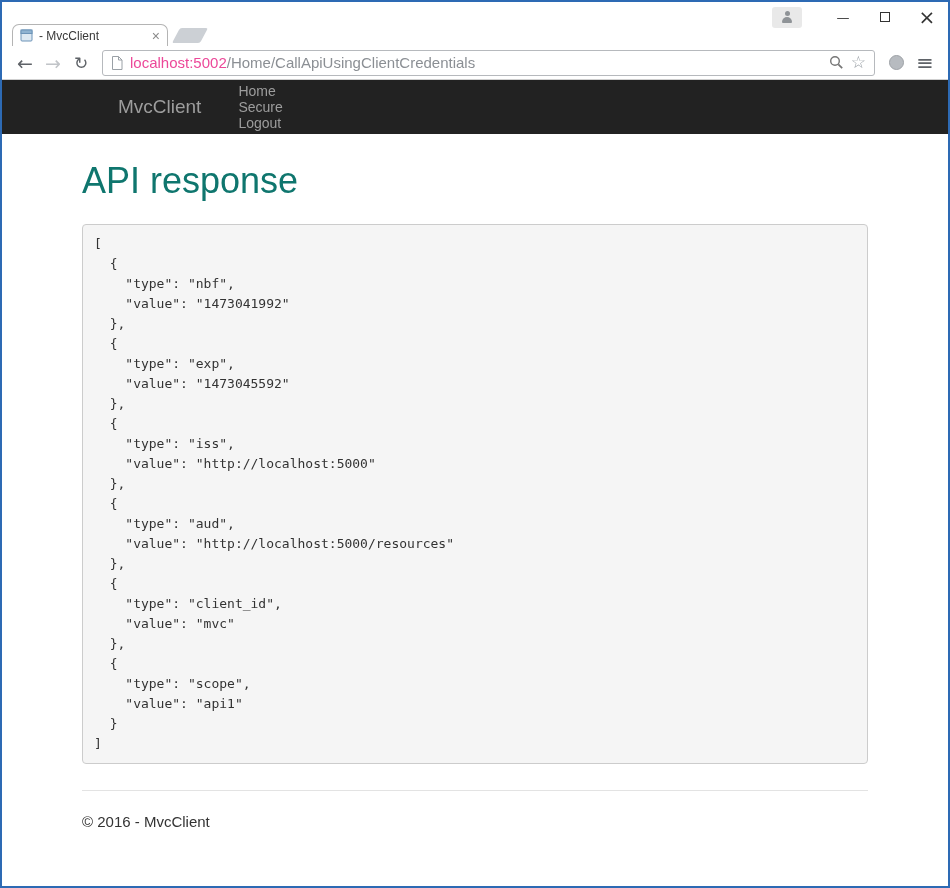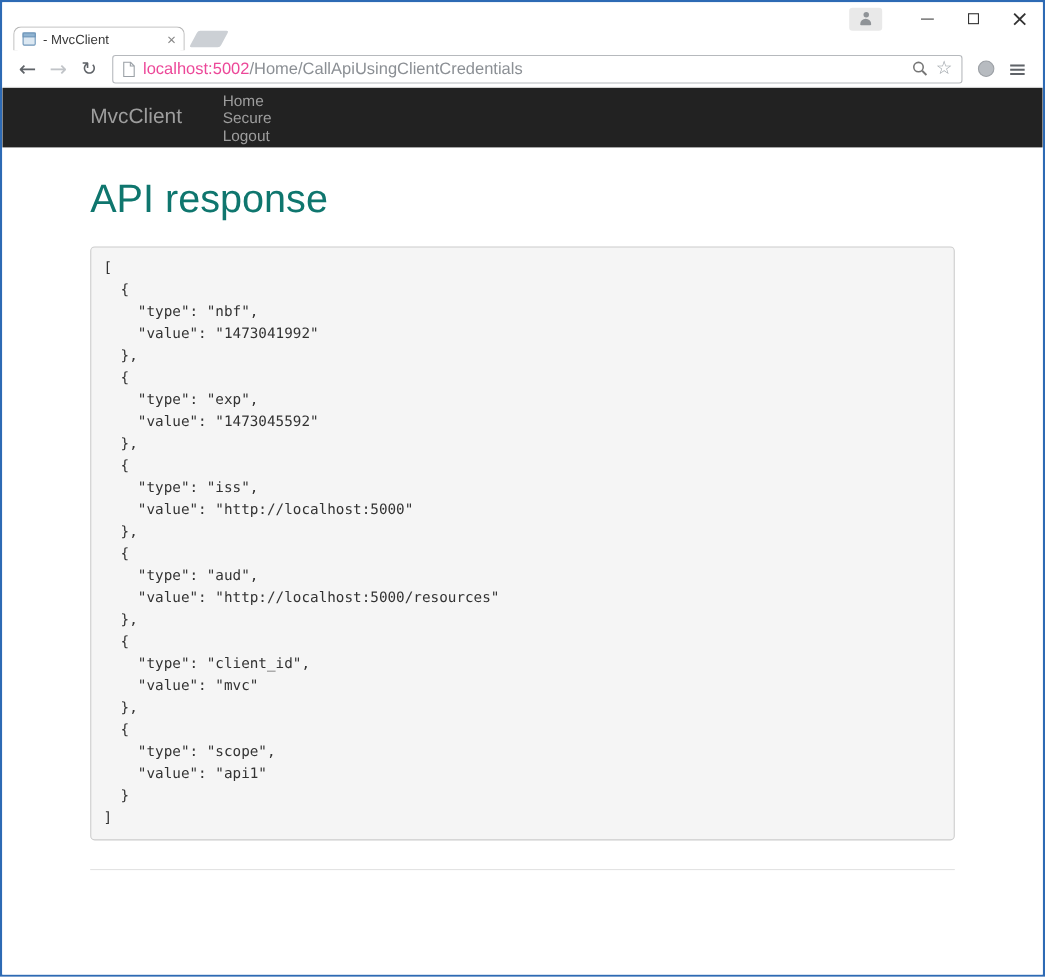--- a/index.html
+++ b/index.html
@@ -133,21 +133,21 @@
     width: 26px; height: 28px;
     display: flex; align-items: center; justify-content: center;
   }
 
   
   .page { background: #fff; height: 807px; overflow: hidden; }
   .navbar {
     height: 54px;
     background: #222;
     display: flex; align-items: center;
-    padding-left: 80px;
+    padding-left: 116px;
   }
   .brand {
     font-size: 19px; color: #9d9d9d;
     margin-right: 22px;
     cursor: default;
   }
   .nav-links { display: flex; list-style: none; flex-direction: column; }
   .nav-link {
     font-size: 14px; color: #9d9d9d;
     padding: 0 15px;
@@ -264,16 +264,19 @@
   {
     "type": "client_id",
     "value": "mvc"
   },
   {
     "type": "scope",
     "value": "api1"
   }
 ]</pre>
       <hr>
+      <div class="footer">
+        <p>© 2016 - MvcClient</p>
+      </div>
     </div>
 
   </div>
 </div>
 
 </body></html>

